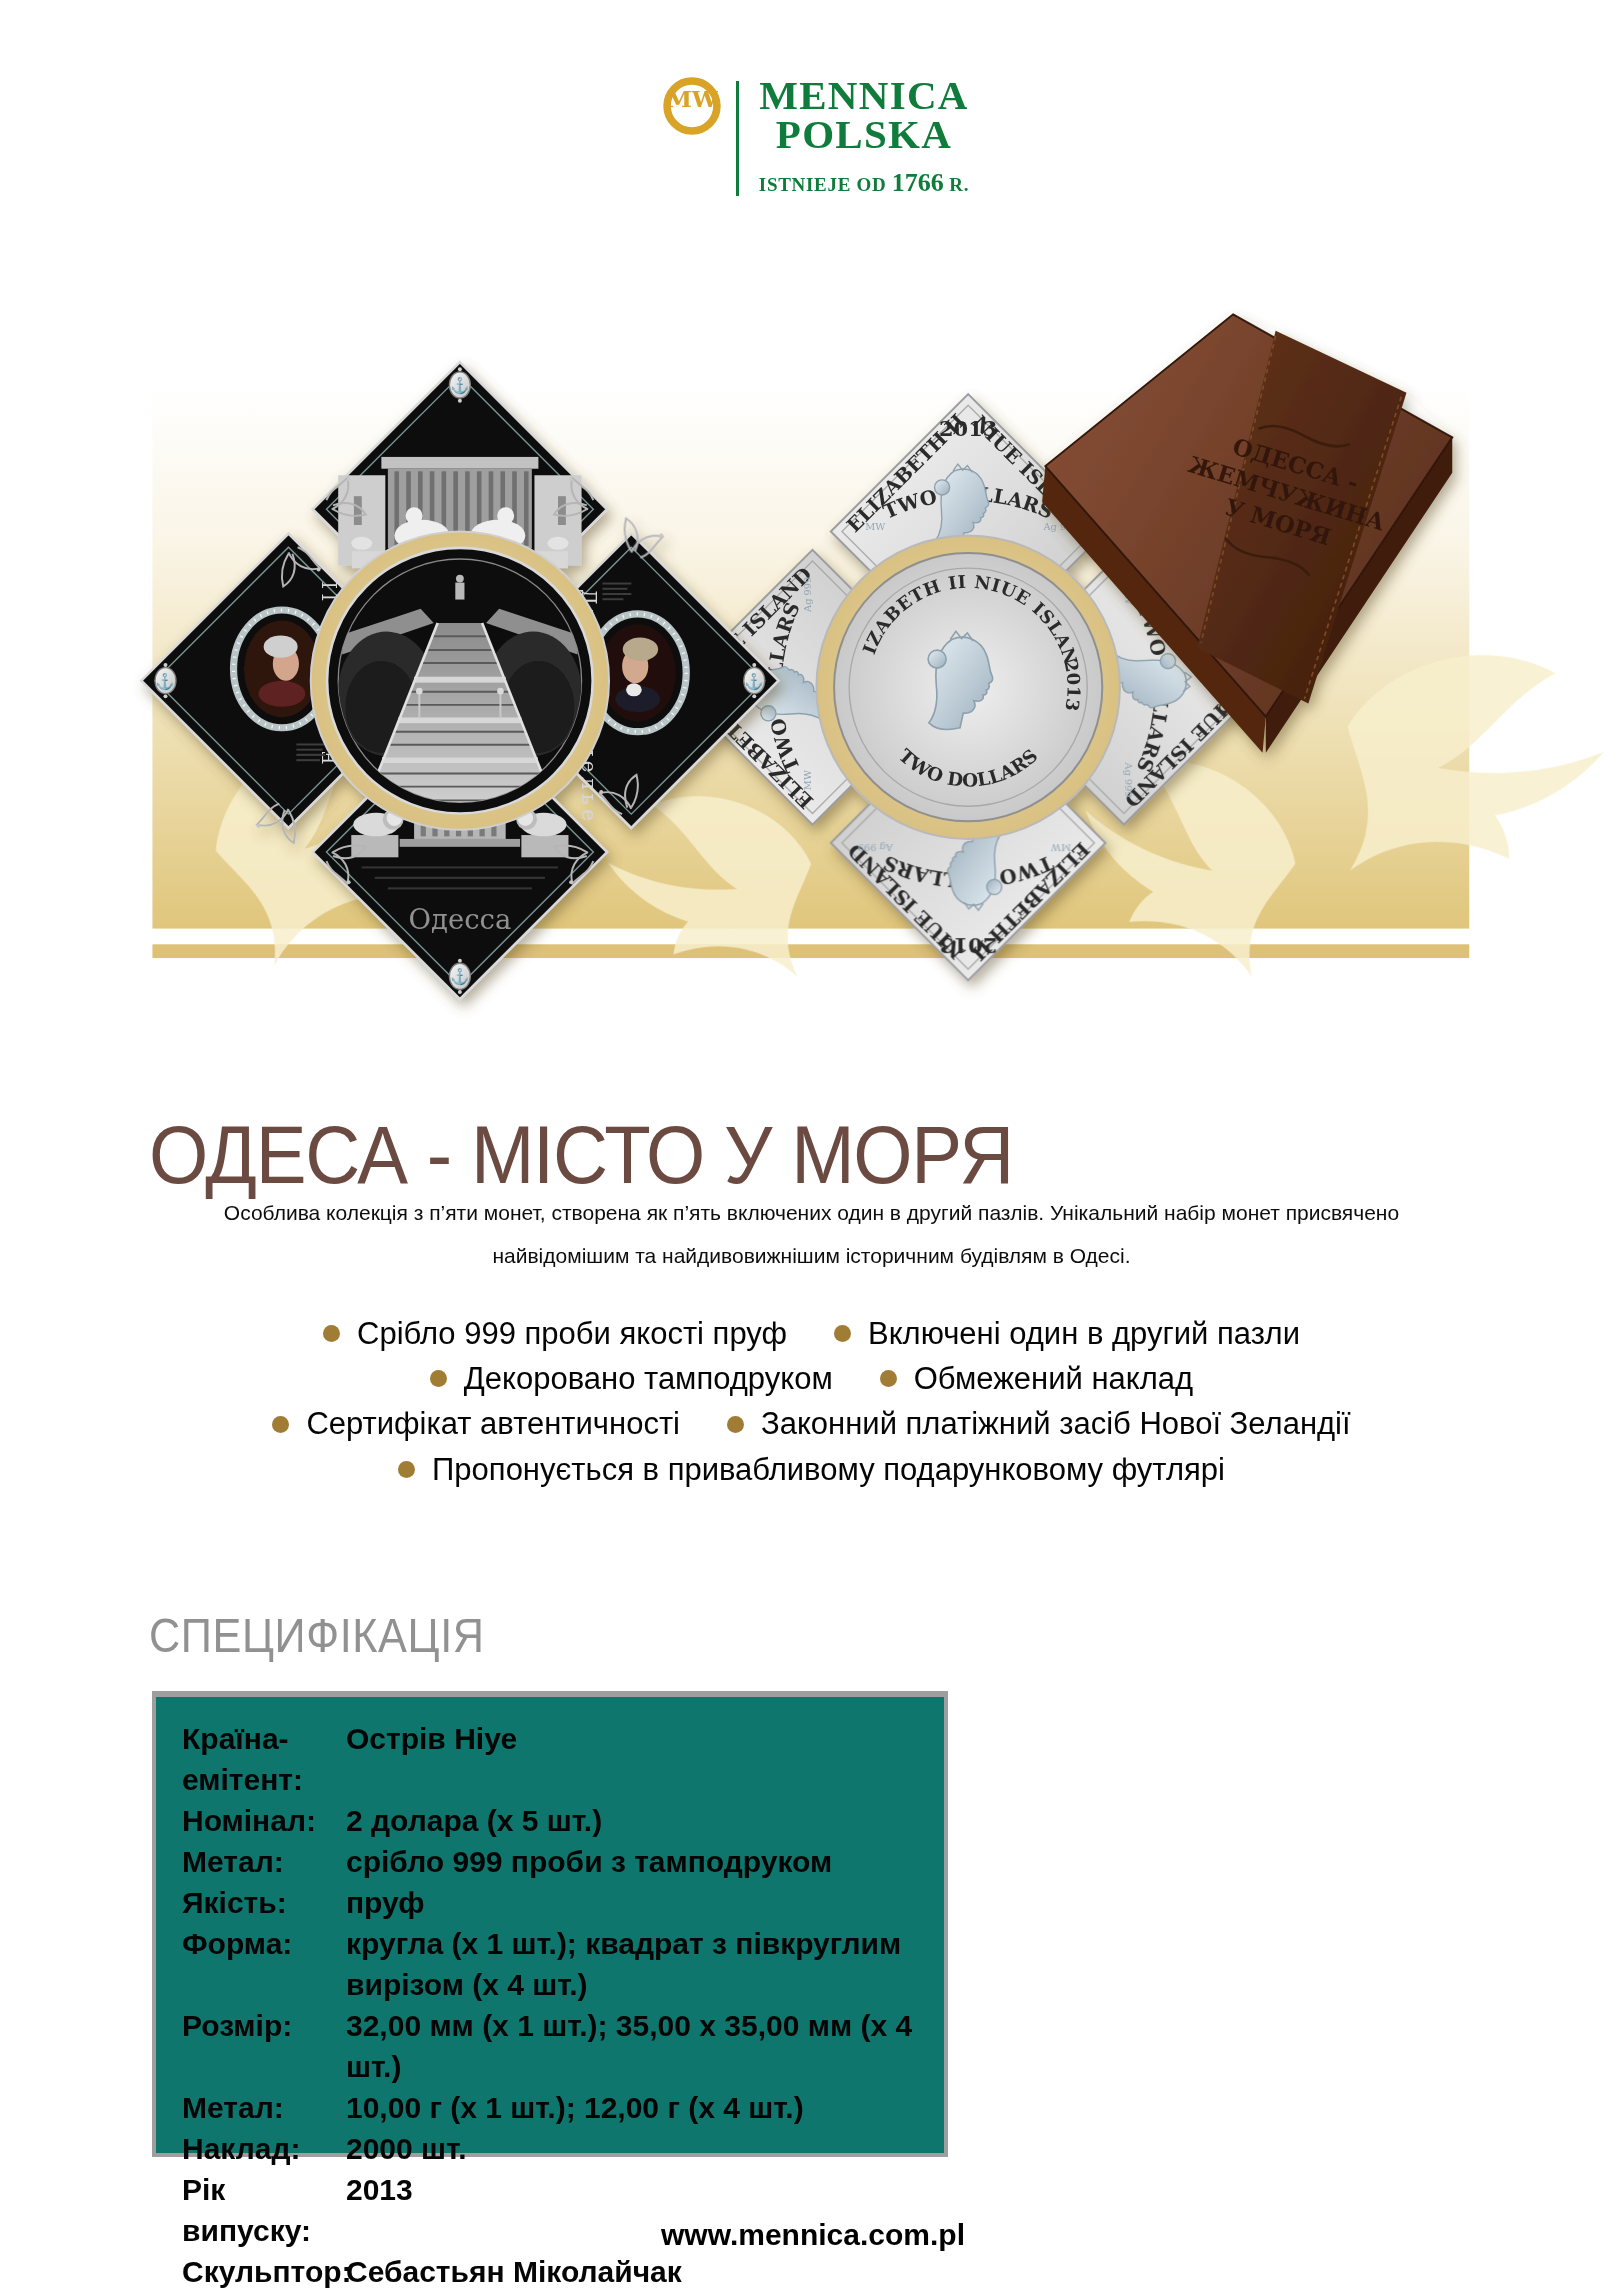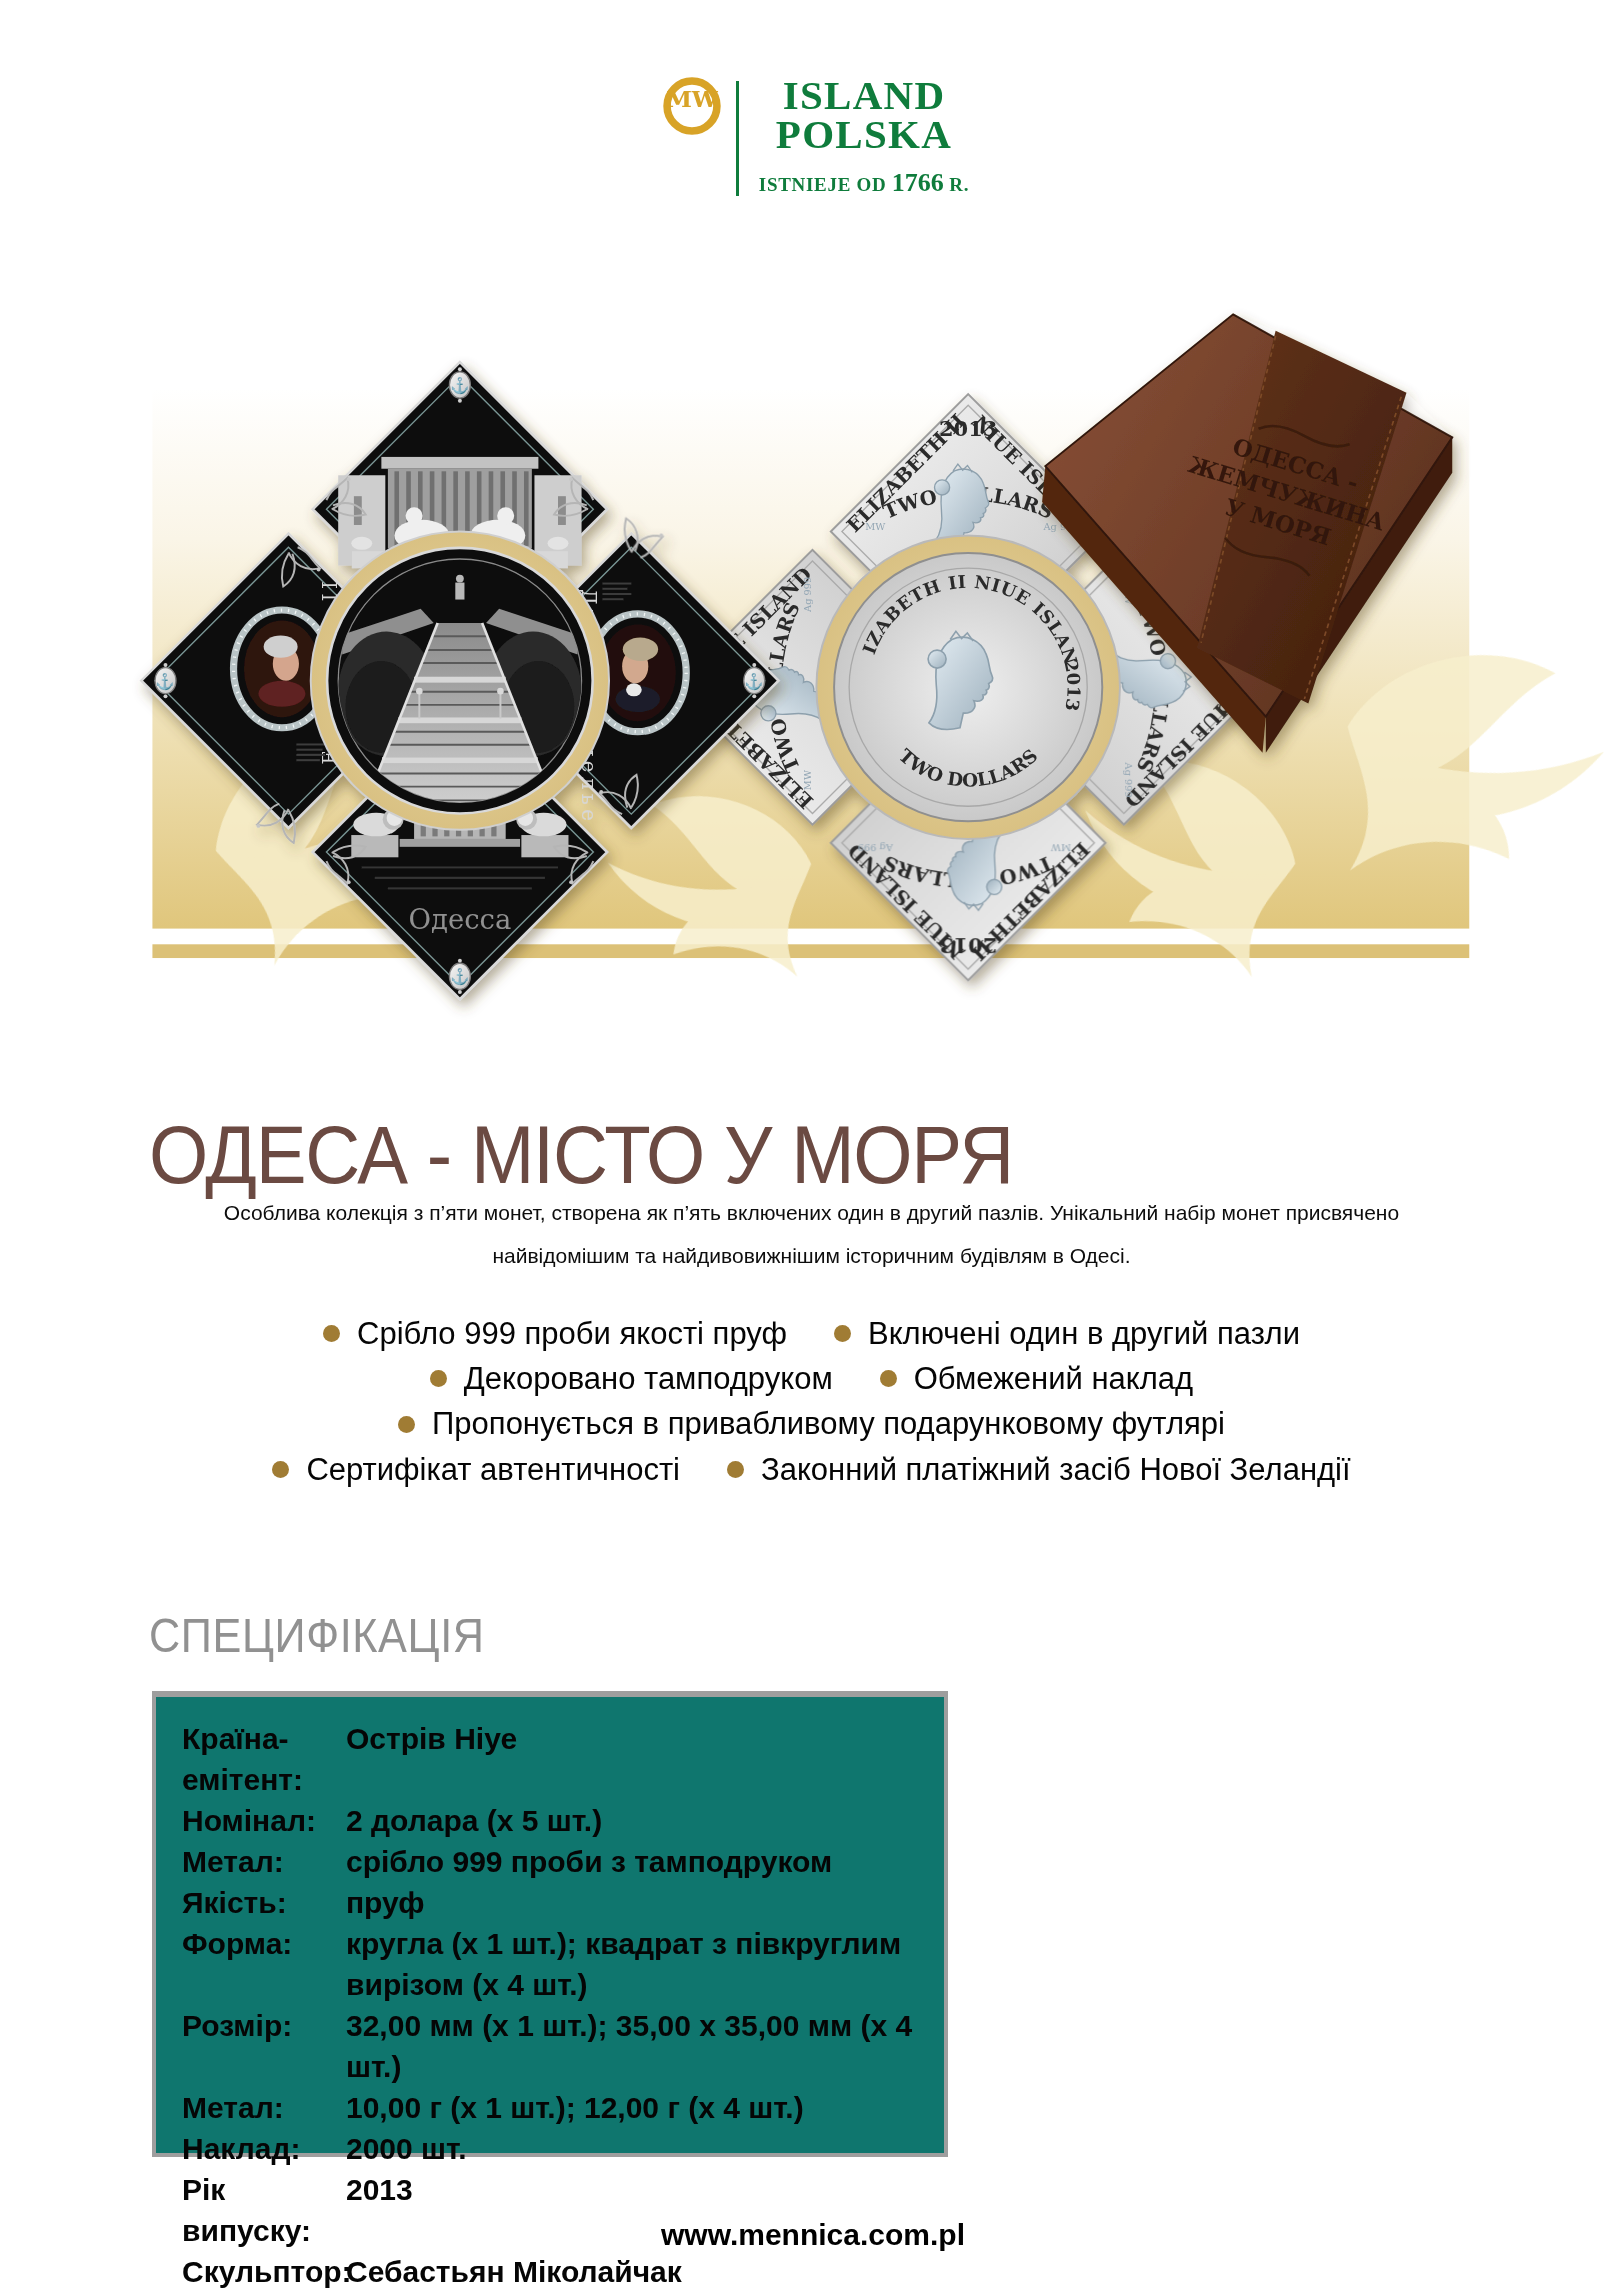--- a/index.html
+++ b/index.html
@@ -54,21 +54,21 @@
 
 <div id="page">
 
   <div class="logo">
     <svg class="logo-mark" viewBox="0 0 100 100">
       <circle cx="50" cy="50" r="43" fill="none" stroke="#d8a327" stroke-width="13"></circle>
       <text x="50" y="52" text-anchor="middle" font-size="40" font-weight="bold" fill="#d8a327" font-family="Liberation Serif,serif">MW</text>
     </svg>
     <div class="logo-rule"></div>
     <div class="logo-text">
-      <div class="logo-brand">ISLAND</div>
+      <div class="logo-brand">MENNICA</div>
       <div class="logo-brand">POLSKA</div>
       <div class="logo-tag">
         <span>ISTNIEJE OD</span>
         <span class="yr">1766</span>
         <span>R.</span>
       </div>
     </div>
   </div>
 
   <div class="banner">
@@ -397,31 +397,31 @@
         <span class="flabel">Декоровано тамподруком</span>
       </span>
       <span class="fitem">
         <span class="dot"></span>
         <span class="flabel">Обмежений наклад</span>
       </span>
     </div>
     <div class="frow">
       <span class="fitem">
         <span class="dot"></span>
+        <span class="flabel">Сертифікат автентичності</span>
+      </span>
+      <span class="fitem">
+        <span class="dot"></span>
+        <span class="flabel">Законний платіжний засіб Нової Зеландії</span>
+      </span>
+    </div>
+    <div class="frow">
+      <span class="fitem">
+        <span class="dot"></span>
         <span class="flabel">Пропонується в привабливому подарунковому футлярі</span>
-      </span>
-    </div>
-    <div class="frow">
-      <span class="fitem">
-        <span class="dot"></span>
-        <span class="flabel">Сертифікат автентичності</span>
-      </span>
-      <span class="fitem">
-        <span class="dot"></span>
-        <span class="flabel">Законний платіжний засіб Нової Зеландії</span>
       </span>
     </div>
   </div>
 
   <div class="spec-heading">СПЕЦИФІКАЦІЯ</div>
 
   <div class="spec-box">
     <div class="spec-row">
       <span>Країна-емітент:</span>
       <span>Острів Ніуе</span>

